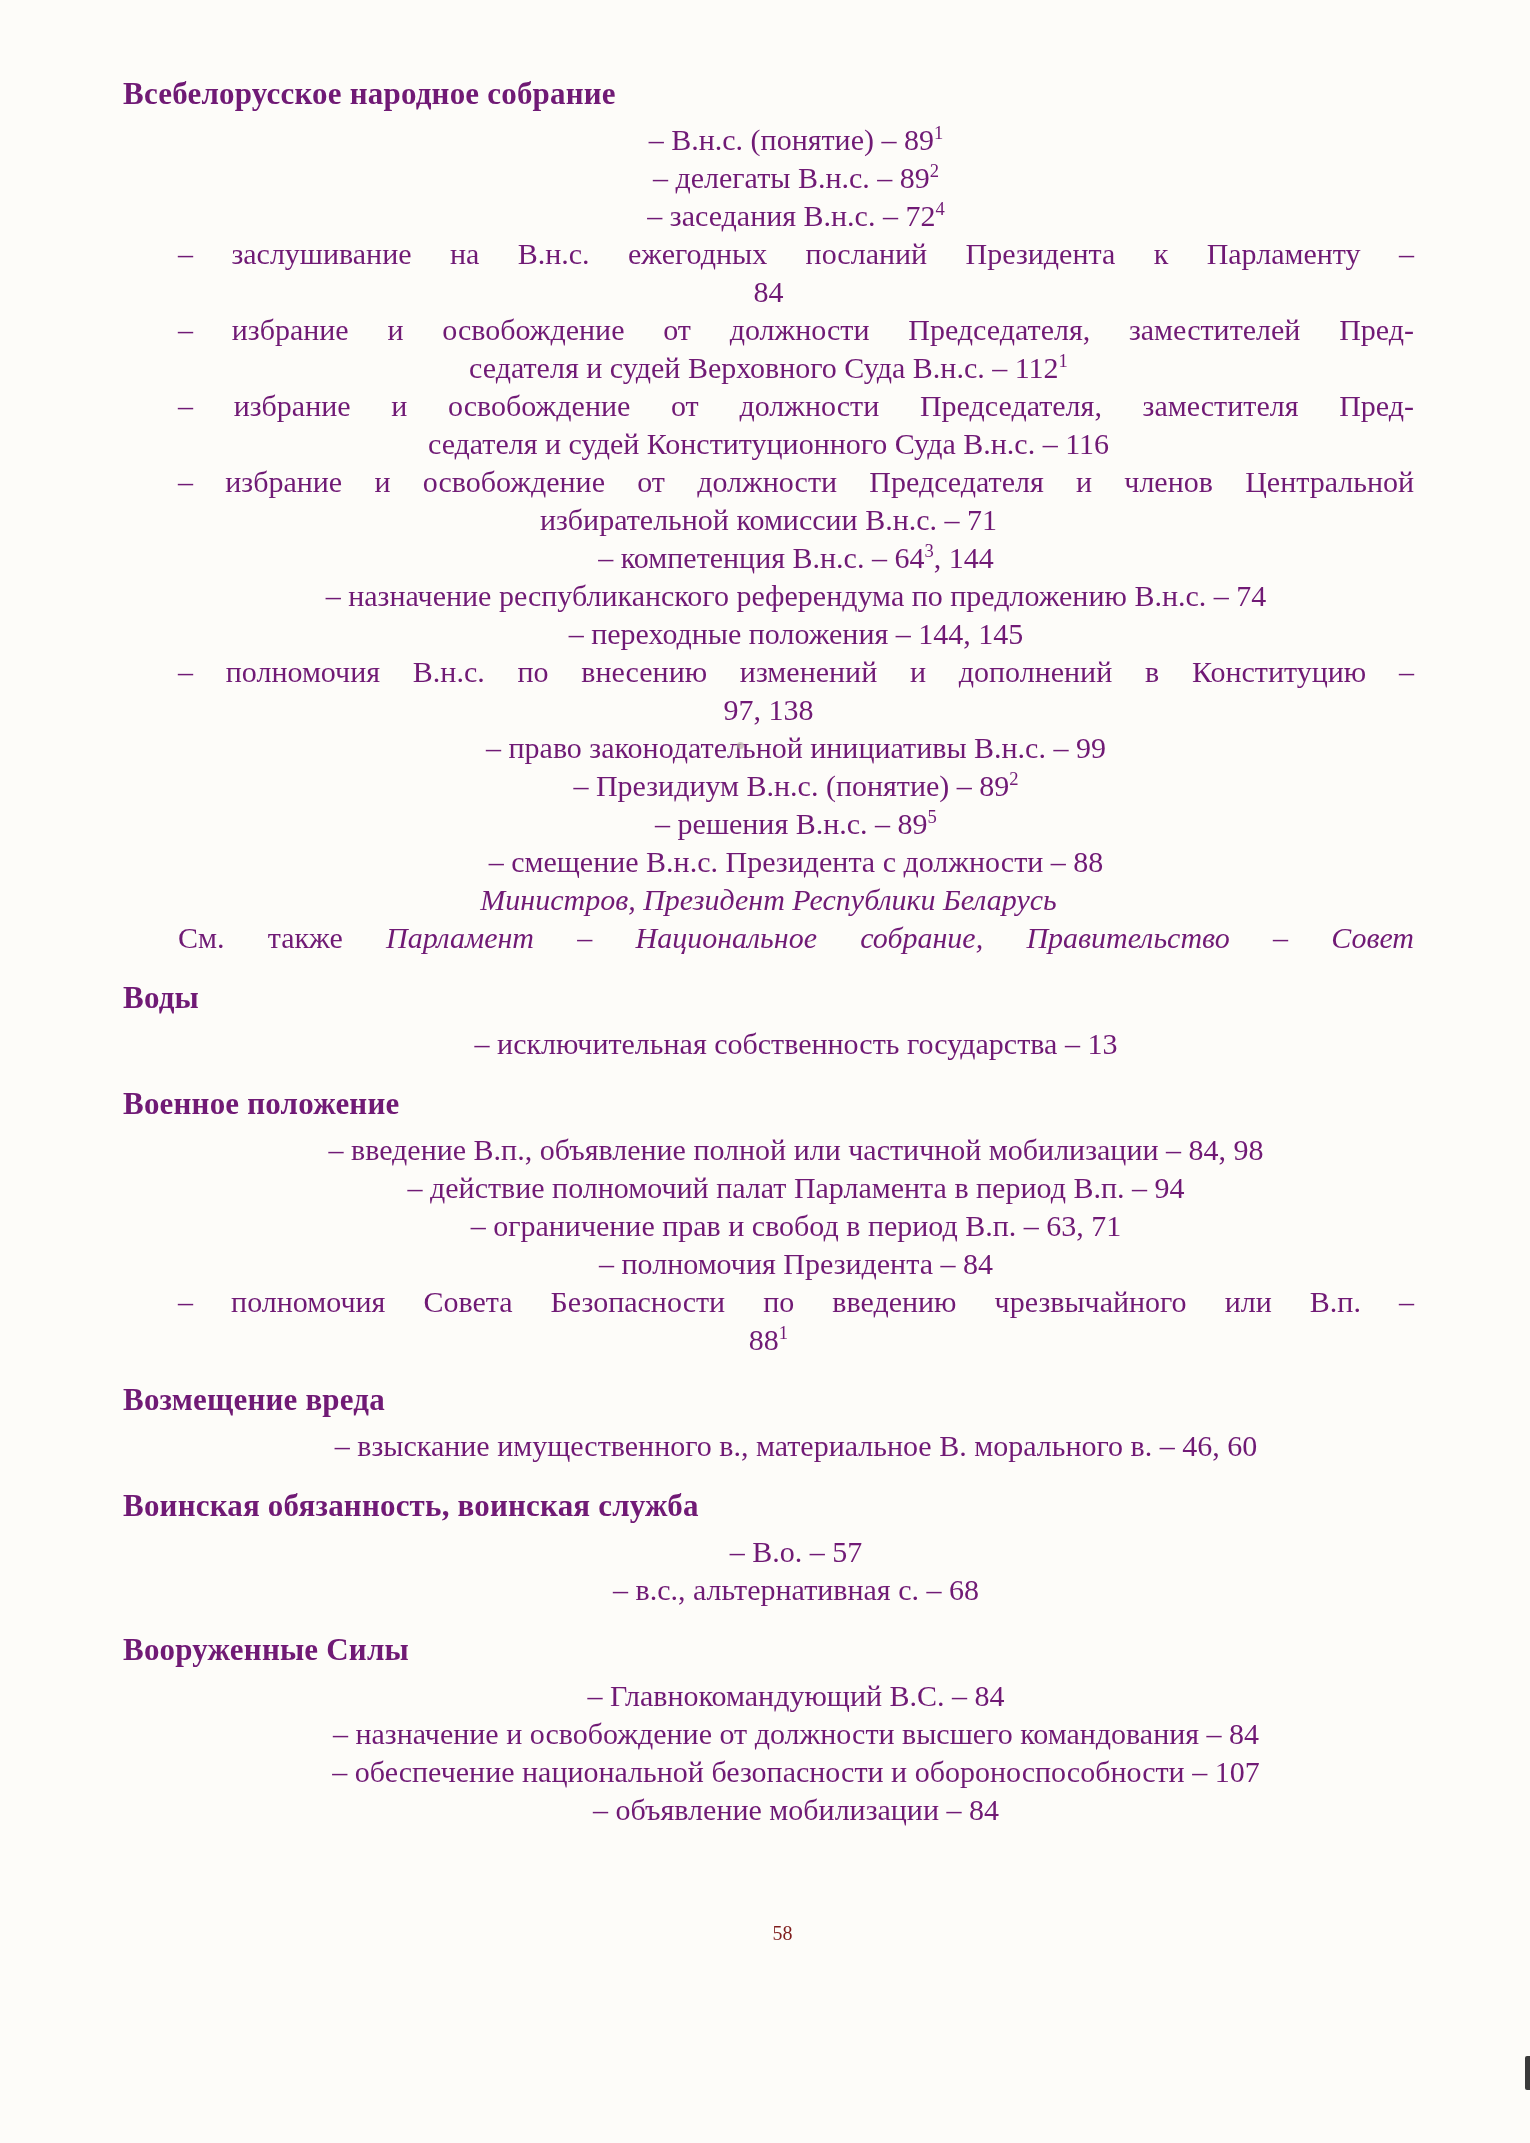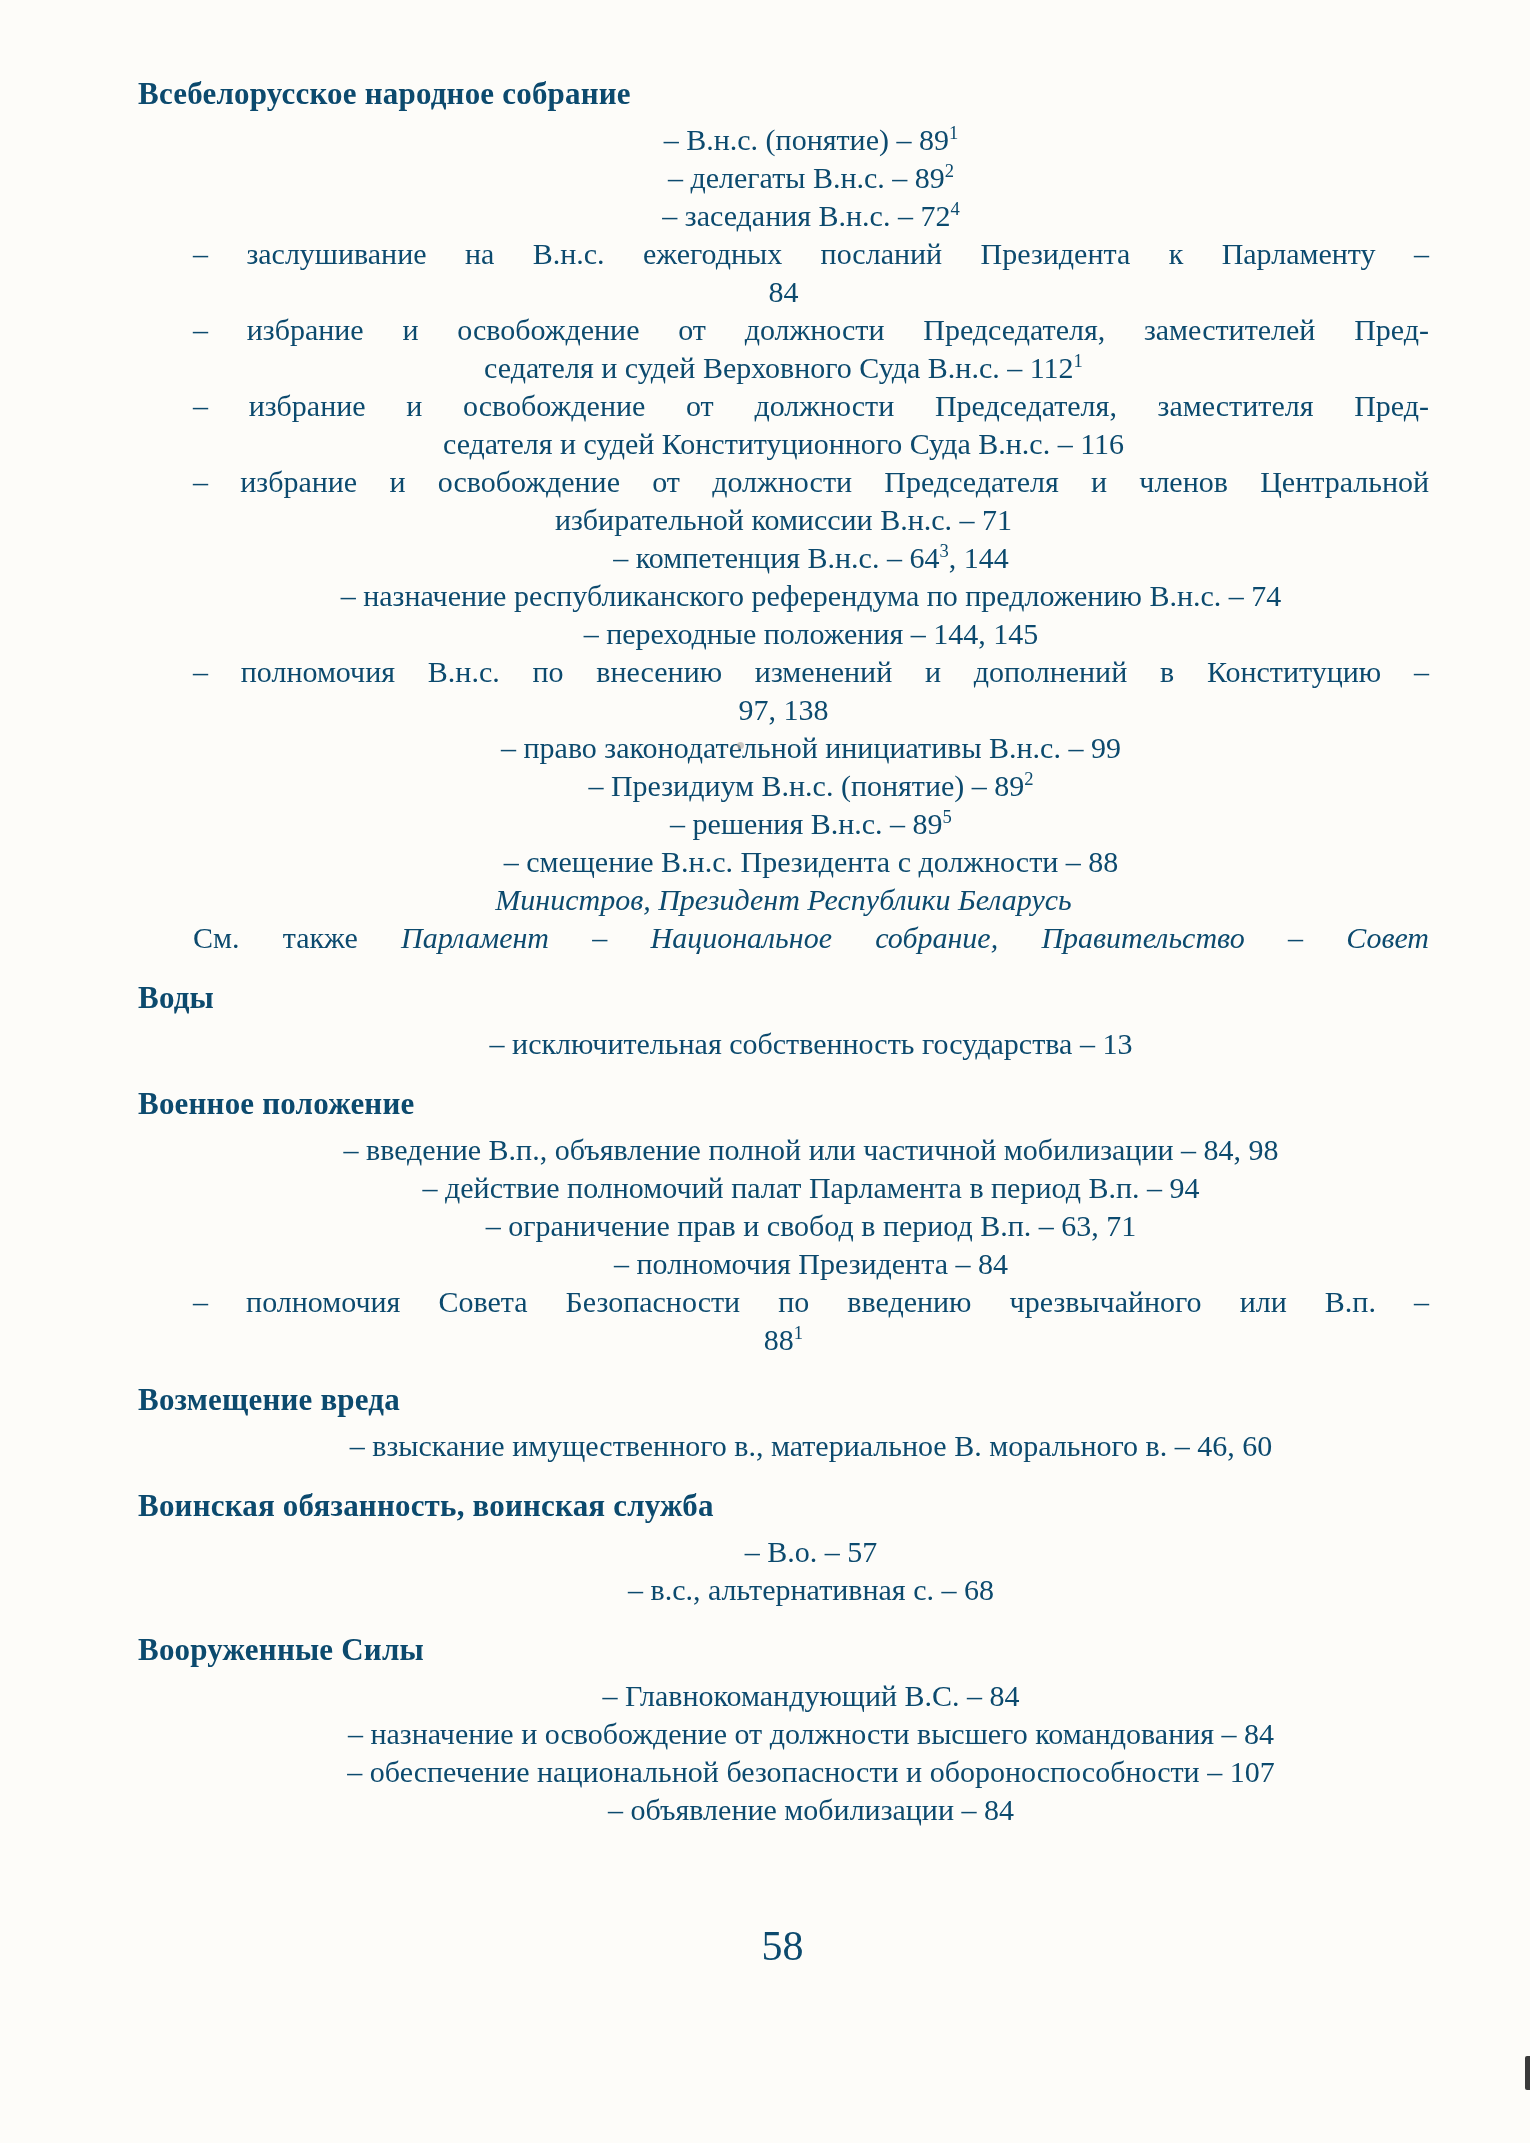--- a/index.html
+++ b/index.html
@@ -10,26 +10,26 @@
     background: #fdfcf9;
     font-family: "Liberation Serif", "DejaVu Serif", serif;
     overflow: hidden;
   }
   .page {
     position: absolute;
     inset: 0;
   }
   .content {
     position: absolute;
-    left: 138px;
+    left: 123px;
     top: 60px;
     width: 1291px;
     font-size: 30px;
     line-height: 38px;
-    color: #0c4a6e;
+    color: #701a75;
   }
   .section-heading {
     font-weight: bold;
     font-size: 31px;
     margin: 22px 0 8px 0;
     letter-spacing: 0.2px;
   }
   .section:first-child .section-heading { margin-top: 15px; }
   .entry { margin: 0; }
   .line { text-align: center; }
@@ -43,22 +43,22 @@
     line-height: 0;
     vertical-align: super;
   }
   .it { font-style: italic; }
   .pagenum {
     position: absolute;
     left: 137px;
     width: 1291px;
     top: 1922px;
     text-align: center;
-    font-size: 42px;
-    color: #0c4a6e;
+    font-size: 20px;
+    color: #7f1d1d;
   }
   .artifact-line {
     position: absolute;
     right: 0;
     top: 2056px;
     width: 5px;
     height: 34px;
     background: #3a3a3a;
     border-radius: 2px 0 0 2px;
   }

